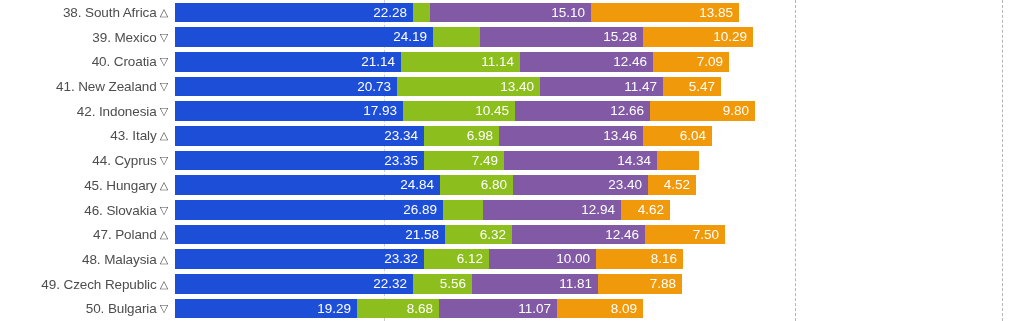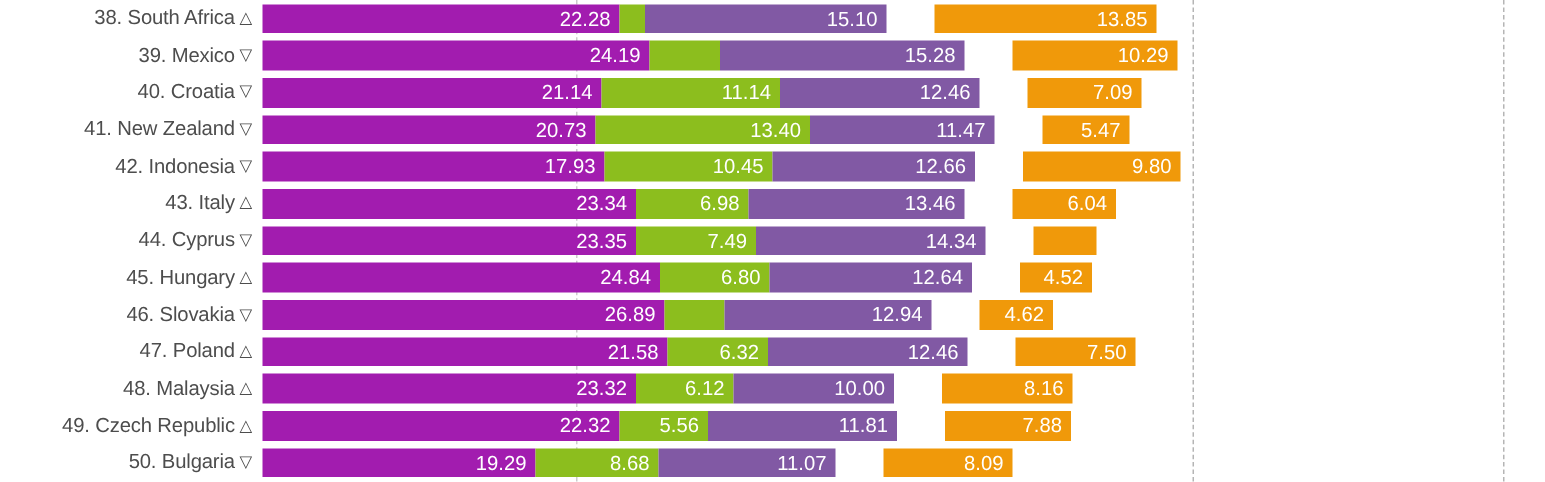--- a/index.html
+++ b/index.html
@@ -39,24 +39,24 @@
   }
   .seg{
     display:inline-block;height:19.6px;vertical-align:top;
     position:relative;
   }
   .seg-val{
     position:absolute;right:6px;top:0;height:19.6px;line-height:19.6px;
     font-size:13.5px;color:#ffffff;white-space:nowrap;
     font-family:"Liberation Sans", sans-serif;
   }
-  .s-blue{background:#a21caf;}
+  .s-blue{background:#1d4ed8;}
   .s-green{background:#8cbe1e;}
   .s-purple{background:#8159a4;}
-  .s-orange{background:#f0990a;margin-left:32px;}
+  .s-orange{background:#f0990a;}
 </style>
 </head>
 <body>
 
 <div id="chart-root">
 
   <div class="gridline" id="gridline" style="left: 384px;"></div>
 
   <div class="vdash" id="vdash-1" style="left: 795px;"></div>
   <div class="vdash" id="vdash-2" style="left: 1002px;"></div>
@@ -85,21 +85,21 @@
       <div class="row">
         <div class="row-label">43. Italy<span class="trend">△</span></div>
         <div class="bar"><div class="seg s-blue" style="width: 249px;"><span class="seg-val">23.34</span></div><div class="seg s-green" style="width: 75px;"><span class="seg-val">6.98</span></div><div class="seg s-purple" style="width: 144px;"><span class="seg-val">13.46</span></div><div class="seg s-orange" style="width: 41px; padding-left: 28px;"><span class="seg-val">6.04</span></div></div>
       </div>
       <div class="row">
         <div class="row-label">44. Cyprus<span class="trend">▽</span></div>
         <div class="bar"><div class="seg s-blue" style="width: 249px;"><span class="seg-val">23.35</span></div><div class="seg s-green" style="width: 80px;"><span class="seg-val">7.49</span></div><div class="seg s-purple" style="width: 153px;"><span class="seg-val">14.34</span></div><div class="seg s-orange" style="width: 42px;"></div></div>
       </div>
       <div class="row">
         <div class="row-label">45. Hungary<span class="trend">△</span></div>
-        <div class="bar"><div class="seg s-blue" style="width: 265px;"><span class="seg-val">24.84</span></div><div class="seg s-green" style="width: 73px;"><span class="seg-val">6.80</span></div><div class="seg s-purple" style="width: 135px;"><span class="seg-val">12.64</span></div><div class="seg s-orange" style="width: 48px;"><span class="seg-val">4.52</span></div></div>
+        <div class="bar"><div class="seg s-blue" style="width: 265px;"><span class="seg-val">24.84</span></div><div class="seg s-green" style="width: 73px;"><span class="seg-val">6.80</span></div><div class="seg s-purple" style="width: 135px;"><span class="seg-val">23.40</span></div><div class="seg s-orange" style="width: 48px;"><span class="seg-val">4.52</span></div></div>
       </div>
       <div class="row">
         <div class="row-label">46. Slovakia<span class="trend">▽</span></div>
         <div class="bar"><div class="seg s-blue" style="width: 268px;"><span class="seg-val">26.89</span></div><div class="seg s-green" style="width: 40px;"></div><div class="seg s-purple" style="width: 138px;"><span class="seg-val">12.94</span></div><div class="seg s-orange" style="width: 49px;"><span class="seg-val">4.62</span></div></div>
       </div>
       <div class="row">
         <div class="row-label">47. Poland<span class="trend">△</span></div>
         <div class="bar"><div class="seg s-blue" style="width: 270px;"><span class="seg-val">21.58</span></div><div class="seg s-green" style="width: 67px;"><span class="seg-val">6.32</span></div><div class="seg s-purple" style="width: 133px;"><span class="seg-val">12.46</span></div><div class="seg s-orange" style="width: 80px;"><span class="seg-val">7.50</span></div></div>
       </div>
       <div class="row">

